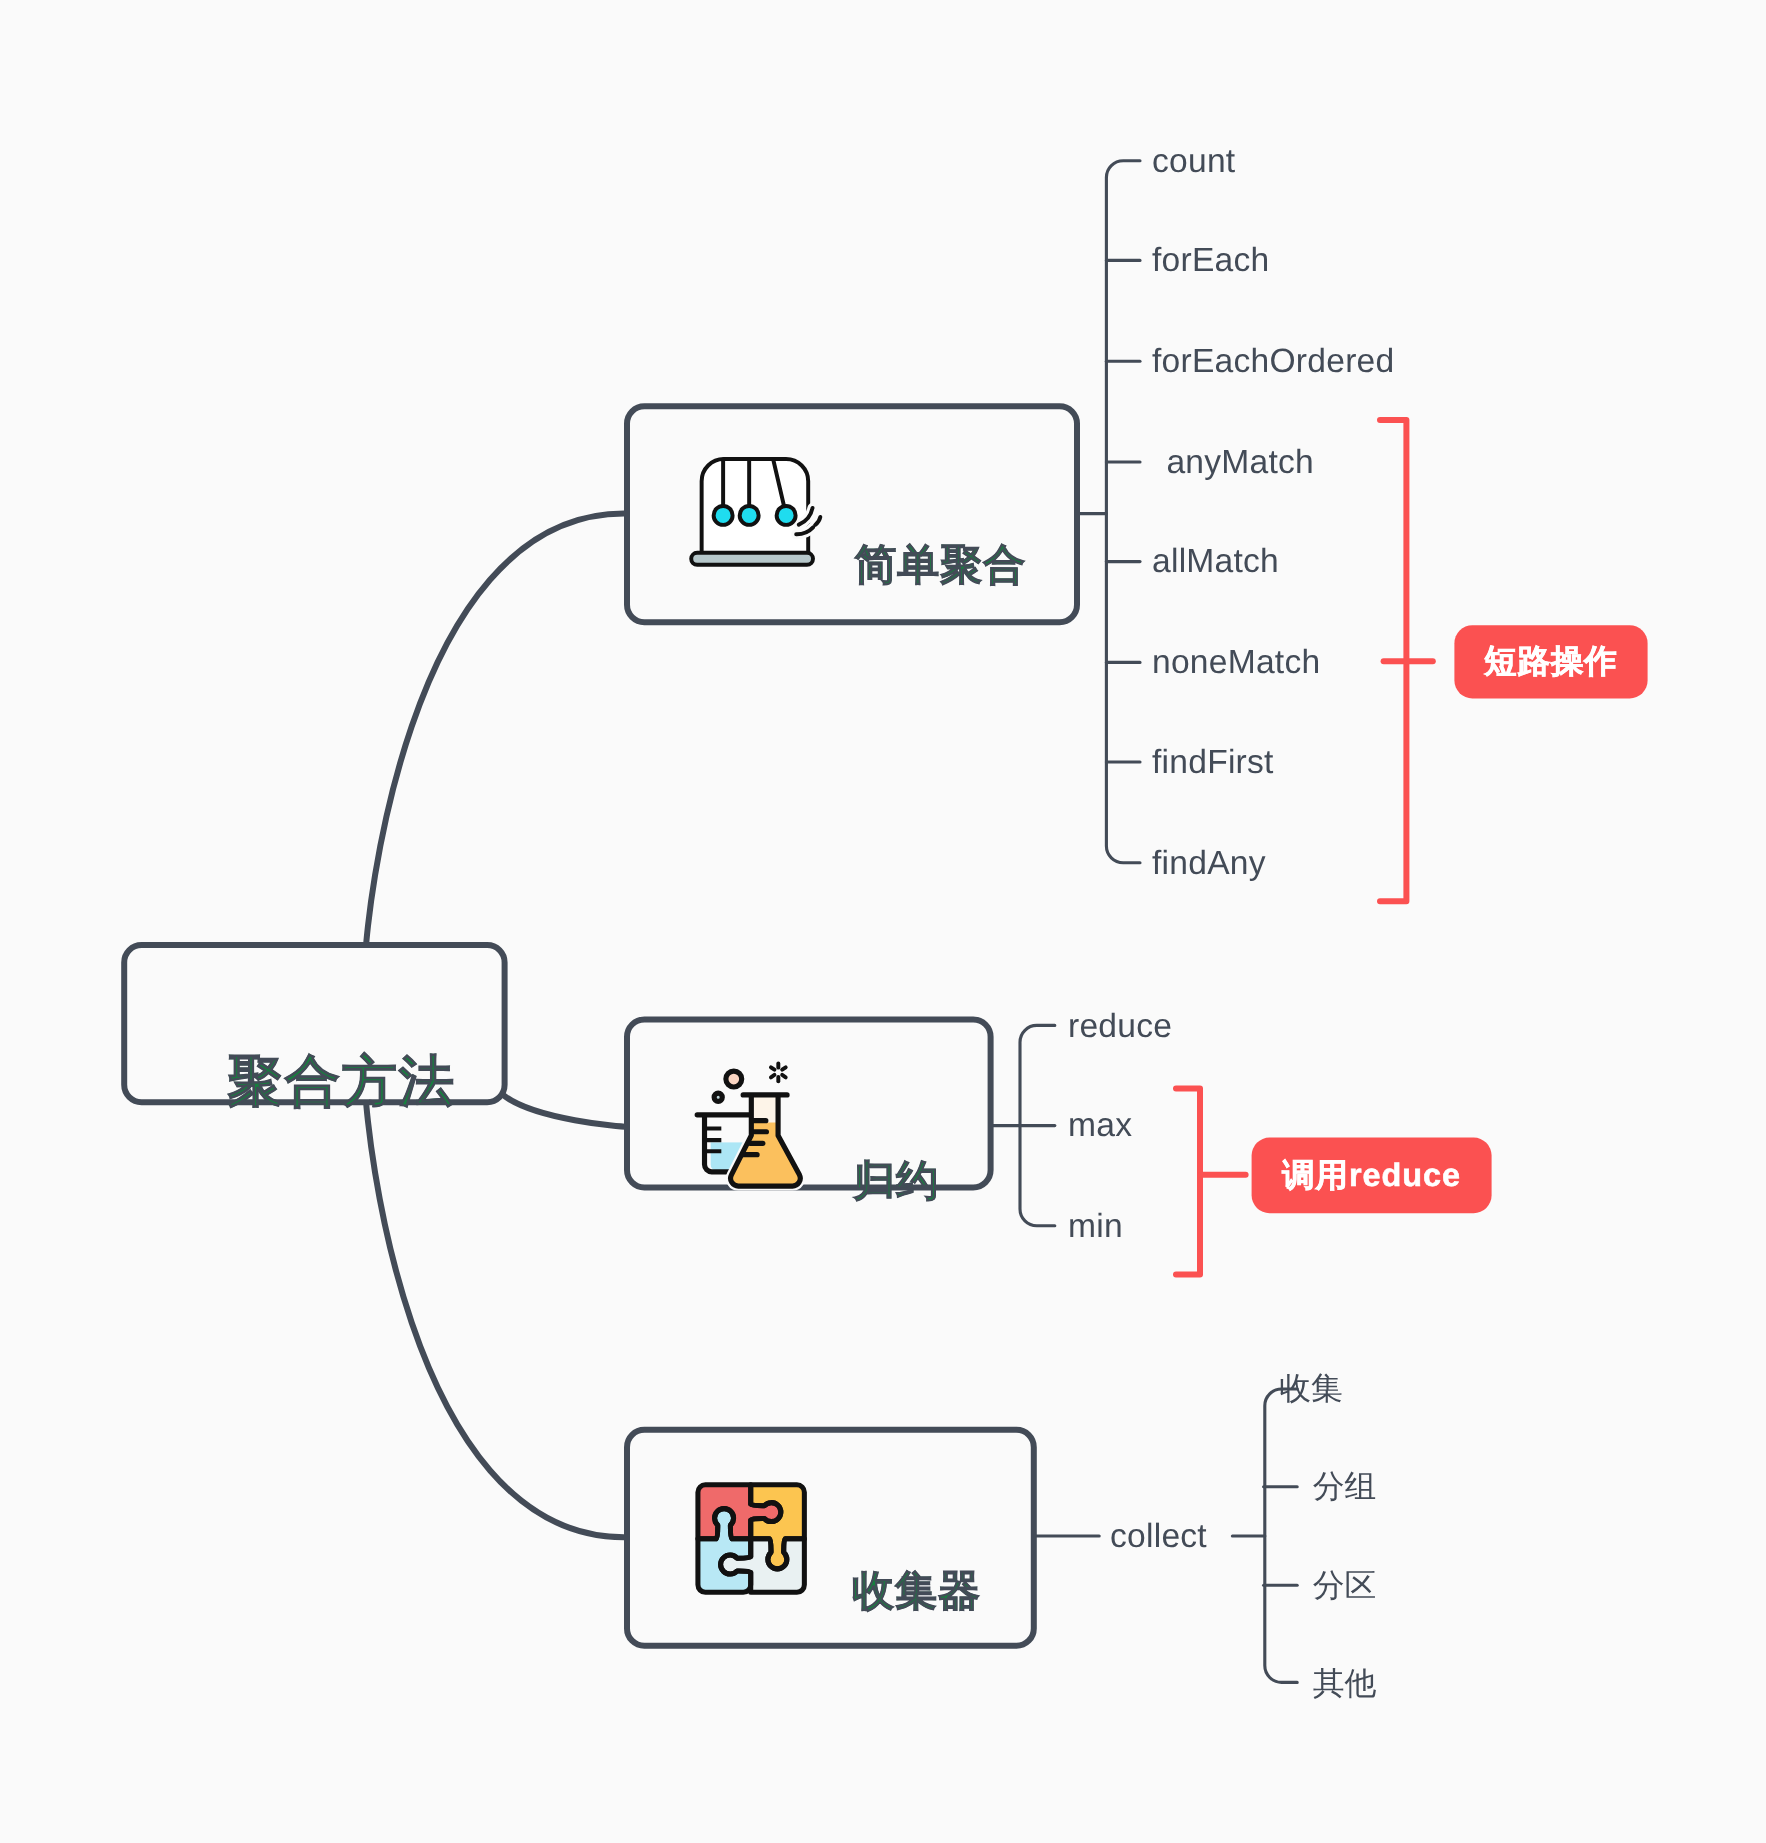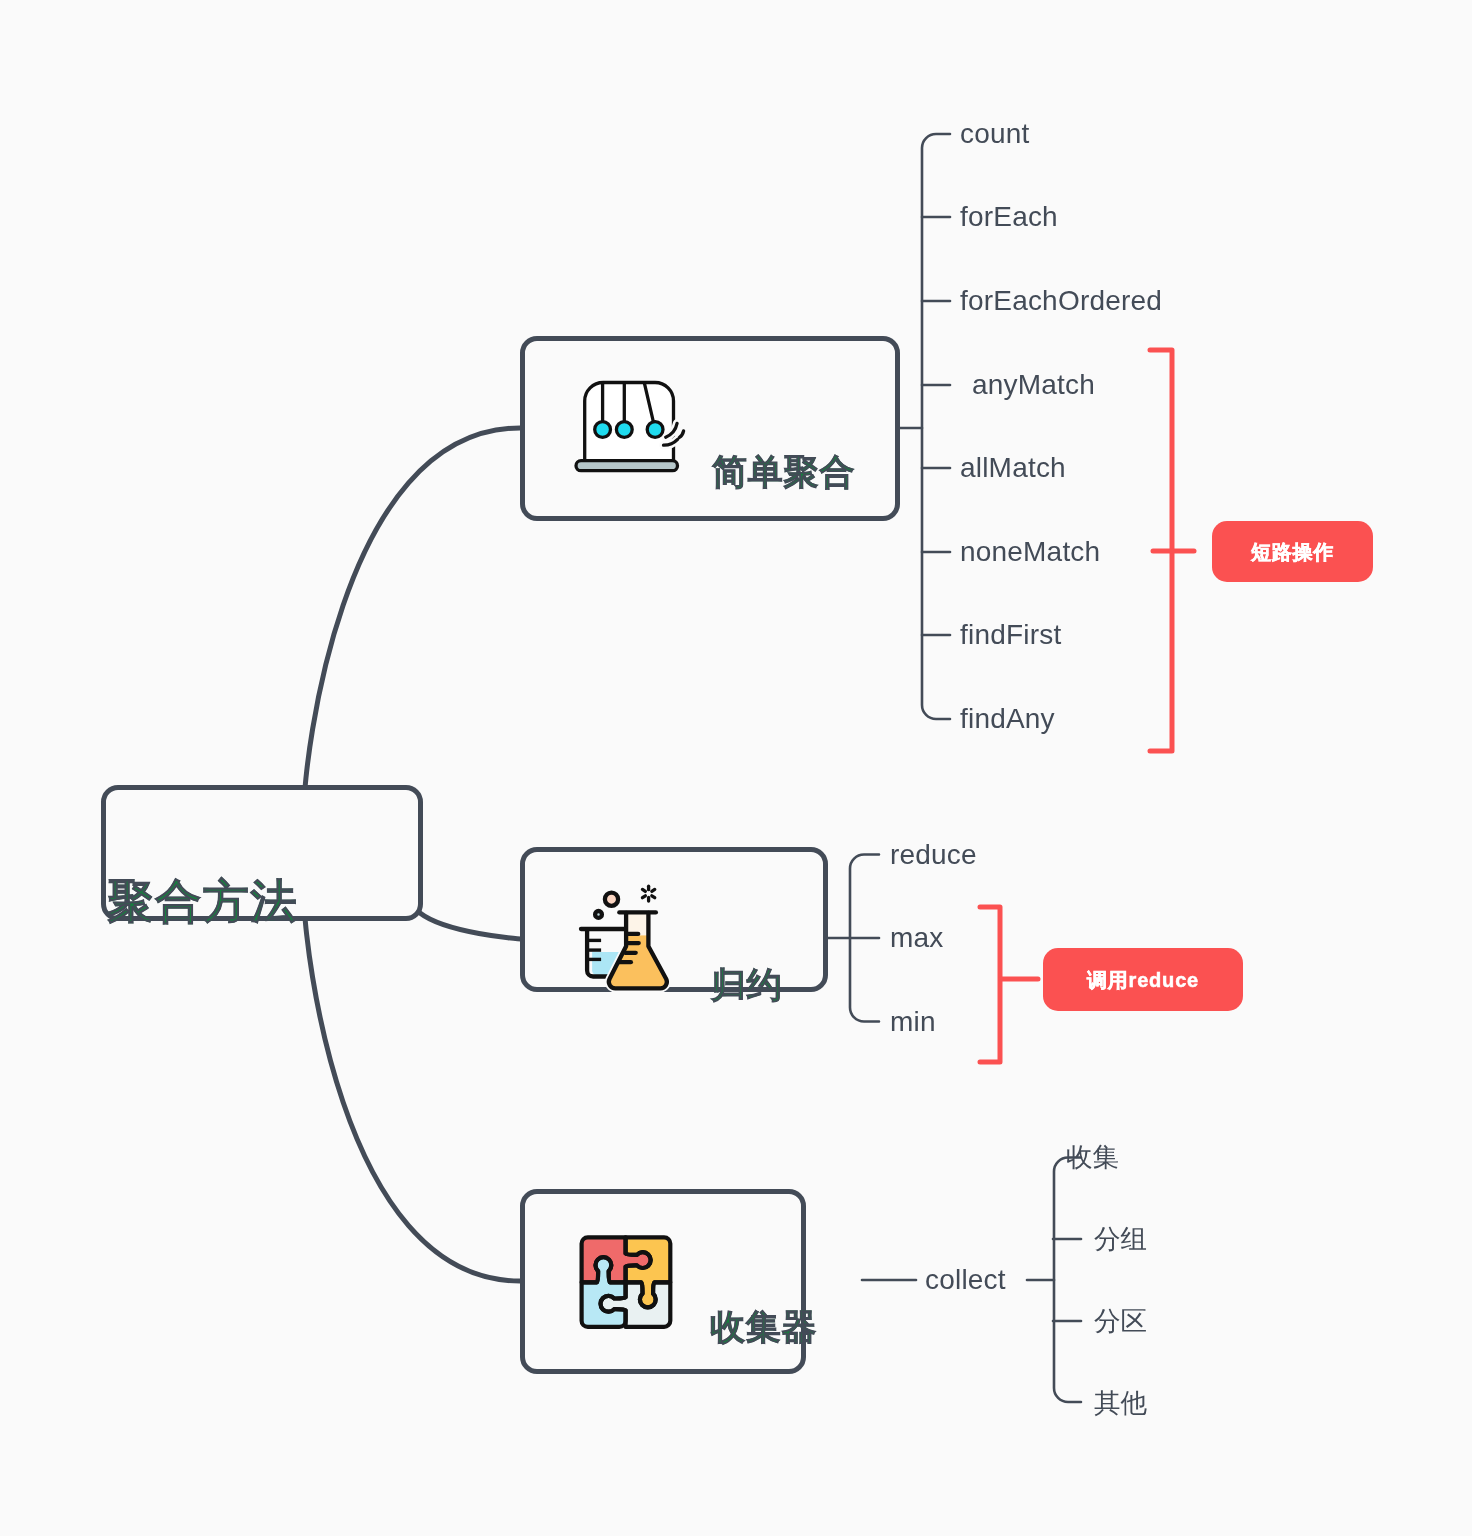--- a/index.html
+++ b/index.html
@@ -10,21 +10,21 @@
   .node{position:absolute;box-sizing:border-box;background:#fafafa;
         border:5px solid #434b57;border-radius:17px;}
   .node-label{position:absolute;color:#15803d;font-weight:800;white-space:nowrap;
               line-height:1;transform:translateY(-50%);margin-top:48px;-webkit-text-stroke:0.7px #434b57;}
   .ico{position:absolute;}
   .leaf{position:absolute;color:#434b57;white-space:nowrap;font-size:28px;
         line-height:1;transform:translateY(-50%);letter-spacing:.2px;}
   .leaf.cjk{font-size:26.5px;letter-spacing:0;}
   .badge{position:absolute;box-sizing:border-box;background:#fb5151;color:#fff;
          border-radius:15px;display:flex;align-items:center;justify-content:center;
-         font-weight:800;font-size:20px;letter-spacing:0.8px;line-height:1;-webkit-text-stroke:0.5px #fff;}
+         font-weight:800;font-size:27px;letter-spacing:0.8px;line-height:1;-webkit-text-stroke:0.5px #fff;}
 </style>
 </head>
 <body>
 
 <div id="stage">
 
   <svg class="links" viewBox="0 0 1472 1536" fill="none">
     <g stroke="#434b57" stroke-width="5" fill="none" stroke-linecap="round">
       <path d="M305 790 C305 780 335 428 520 428"></path>
       <path d="M420 913 C446 933 517 939 523 939"></path>
@@ -54,21 +54,21 @@
     </g>
     <g stroke="#fb5151" stroke-width="5" fill="none" stroke-linecap="round" stroke-linejoin="round">
       <path d="M1150 350 H1172 V751 H1150"></path>
       <path d="M1153 551 H1194"></path>
       <path d="M980 907 H1000 V1062 H980"></path>
       <path d="M1001 979 H1038"></path>
     </g>
   </svg>
 
   <div class="node" id="root-node" style="left:101px;top:785px;width:322px;height:136px">
-    <div class="node-label" id="root-label" style="left:0;top:63px;width:356px;font-size:46px;letter-spacing:1.6px;text-indent:1.6px">聚合方法</div>
+    <div class="node-label" id="root-label" style="left:0;top:63px;width:356px;text-align:center;font-size:46px;letter-spacing:1.6px;text-indent:1.6px">聚合方法</div>
   </div>
 
   <div class="node" id="node-simple" style="left:520px;top:336px;width:380px;height:185px">
     <svg class="ico" style="left:49px;top:38px" width="115" height="96" viewBox="0 0 115 96">
       <g fill="none" stroke="#111" stroke-width="3.3" stroke-linecap="round" stroke-linejoin="round">
         <path d="M10.7 82 V22 a18.5 18.5 0 0 1 18.5 -18.5 H81 a18.5 18.5 0 0 1 18.5 18.5 V82" fill="#fff"></path>
         <path d="M28.6 4 V42.6"></path>
         <path d="M50.3 4 V42.6"></path>
         <path d="M70.5 4.6 L79.3 42.5"></path>
       </g>
@@ -134,21 +134,21 @@
         <path d="M70.60 15.50 V19.00"></path>
         <path d="M64.47 7.46 L67.37 9.42"></path>
         <path d="M76.73 7.46 L73.83 9.42"></path>
         <path d="M64.47 15.74 L67.37 13.78"></path>
         <path d="M76.73 15.74 L73.83 13.78"></path>
       </g>
     </svg>
     <div class="node-label" style="left:186px;top:84px;font-size:35px;letter-spacing:0.8px">归约</div>
   </div>
 
-  <div class="node" id="node-collector" style="left:520px;top:1189px;width:286px;height:185px">
+  <div class="node" id="node-collector" style="left:520px;top:1189px;width:344px;height:185px">
     <svg class="ico" style="left:53px;top:40px" width="96" height="96" viewBox="0 0 96 96">
       <path fill="#ef6a6a" d="M9.80 3.30 H47.60 V19.50 L47.600 19.500 C48.800 20.952 54.329 20.814 58.929 20.814 A 7.90 7.90 0 1 1 58.929 31.386 C54.329 31.386 48.800 31.248 47.600 32.700 V48.30 H32.00 L32.000 48.300 C30.548 47.100 30.686 41.571 30.686 36.971 A 7.90 7.90 0 1 0 20.114 36.971 C20.114 41.571 20.252 47.100 18.800 48.300 H3.60 V9.50 A 6.20 6.20 0 0 1 9.80 3.30 Z"></path>
       <path fill="#fcc550" d="M47.60 3.30 H86.10 A 6.20 6.20 0 0 1 92.30 9.50 V48.30 H76.40 L76.400 48.300 C74.948 49.500 75.086 55.029 75.086 59.629 A 7.90 7.90 0 1 1 64.514 59.629 C64.514 55.029 64.652 49.500 63.200 48.300 H47.60 V32.70 L47.600 32.700 C48.800 31.248 54.329 31.386 58.929 31.386 A 7.90 7.90 0 1 0 58.929 20.814 C54.329 20.814 48.800 20.952 47.600 19.500 V3.30 Z"></path>
       <path fill="#b8e8f5" d="M3.60 48.30 H18.80 L18.800 48.300 C20.252 47.100 20.114 41.571 20.114 36.971 A 7.90 7.90 0 1 1 30.686 36.971 C30.686 41.571 30.548 47.100 32.000 48.300 H47.60 V63.20 L47.600 63.200 C46.400 64.652 40.871 64.514 36.271 64.514 A 7.90 7.90 0 1 0 36.271 75.086 C40.871 75.086 46.400 74.948 47.600 76.400 V86.70 A 6.20 6.20 0 0 1 41.40 92.90 H9.80 A 6.20 6.20 0 0 1 3.60 86.70 Z"></path>
       <path fill="#e9f1f2" d="M47.60 48.30 H63.20 L63.200 48.300 C64.652 49.500 64.514 55.029 64.514 59.629 A 7.90 7.90 0 1 0 75.086 59.629 C75.086 55.029 74.948 49.500 76.400 48.300 H92.30 V86.70 A 6.20 6.20 0 0 1 86.10 92.90 H47.60 V76.40 L47.600 76.400 C46.400 74.948 40.871 75.086 36.271 75.086 A 7.90 7.90 0 1 1 36.271 64.514 C40.871 64.514 46.400 64.652 47.600 63.200 V48.30 Z"></path>
       <g fill="none" stroke="#111" stroke-width="4.2" stroke-linejoin="round" stroke-linecap="round">
         <path d="M9.80 3.30 H47.60 V19.50 L47.600 19.500 C48.800 20.952 54.329 20.814 58.929 20.814 A 7.90 7.90 0 1 1 58.929 31.386 C54.329 31.386 48.800 31.248 47.600 32.700 V48.30 H32.00 L32.000 48.300 C30.548 47.100 30.686 41.571 30.686 36.971 A 7.90 7.90 0 1 0 20.114 36.971 C20.114 41.571 20.252 47.100 18.800 48.300 H3.60 V9.50 A 6.20 6.20 0 0 1 9.80 3.30 Z"></path>
         <path d="M47.60 3.30 H86.10 A 6.20 6.20 0 0 1 92.30 9.50 V48.30 H76.40 L76.400 48.300 C74.948 49.500 75.086 55.029 75.086 59.629 A 7.90 7.90 0 1 1 64.514 59.629 C64.514 55.029 64.652 49.500 63.200 48.300 H47.60 V32.70 L47.600 32.700 C48.800 31.248 54.329 31.386 58.929 31.386 A 7.90 7.90 0 1 0 58.929 20.814 C54.329 20.814 48.800 20.952 47.600 19.500 V3.30 Z"></path>
         <path d="M3.60 48.30 H18.80 L18.800 48.300 C20.252 47.100 20.114 41.571 20.114 36.971 A 7.90 7.90 0 1 1 30.686 36.971 C30.686 41.571 30.548 47.100 32.000 48.300 H47.60 V63.20 L47.600 63.200 C46.400 64.652 40.871 64.514 36.271 64.514 A 7.90 7.90 0 1 0 36.271 75.086 C40.871 75.086 46.400 74.948 47.600 76.400 V86.70 A 6.20 6.20 0 0 1 41.40 92.90 H9.80 A 6.20 6.20 0 0 1 3.60 86.70 Z"></path>
         <path d="M47.60 48.30 H63.20 L63.200 48.300 C64.652 49.500 64.514 55.029 64.514 59.629 A 7.90 7.90 0 1 0 75.086 59.629 C75.086 55.029 74.948 49.500 76.400 48.300 H92.30 V86.70 A 6.20 6.20 0 0 1 86.10 92.90 H47.60 V76.40 L47.600 76.400 C46.400 74.948 40.871 75.086 36.271 75.086 A 7.90 7.90 0 1 1 36.271 64.514 C40.871 64.514 46.400 64.652 47.600 63.200 V48.30 Z"></path>

